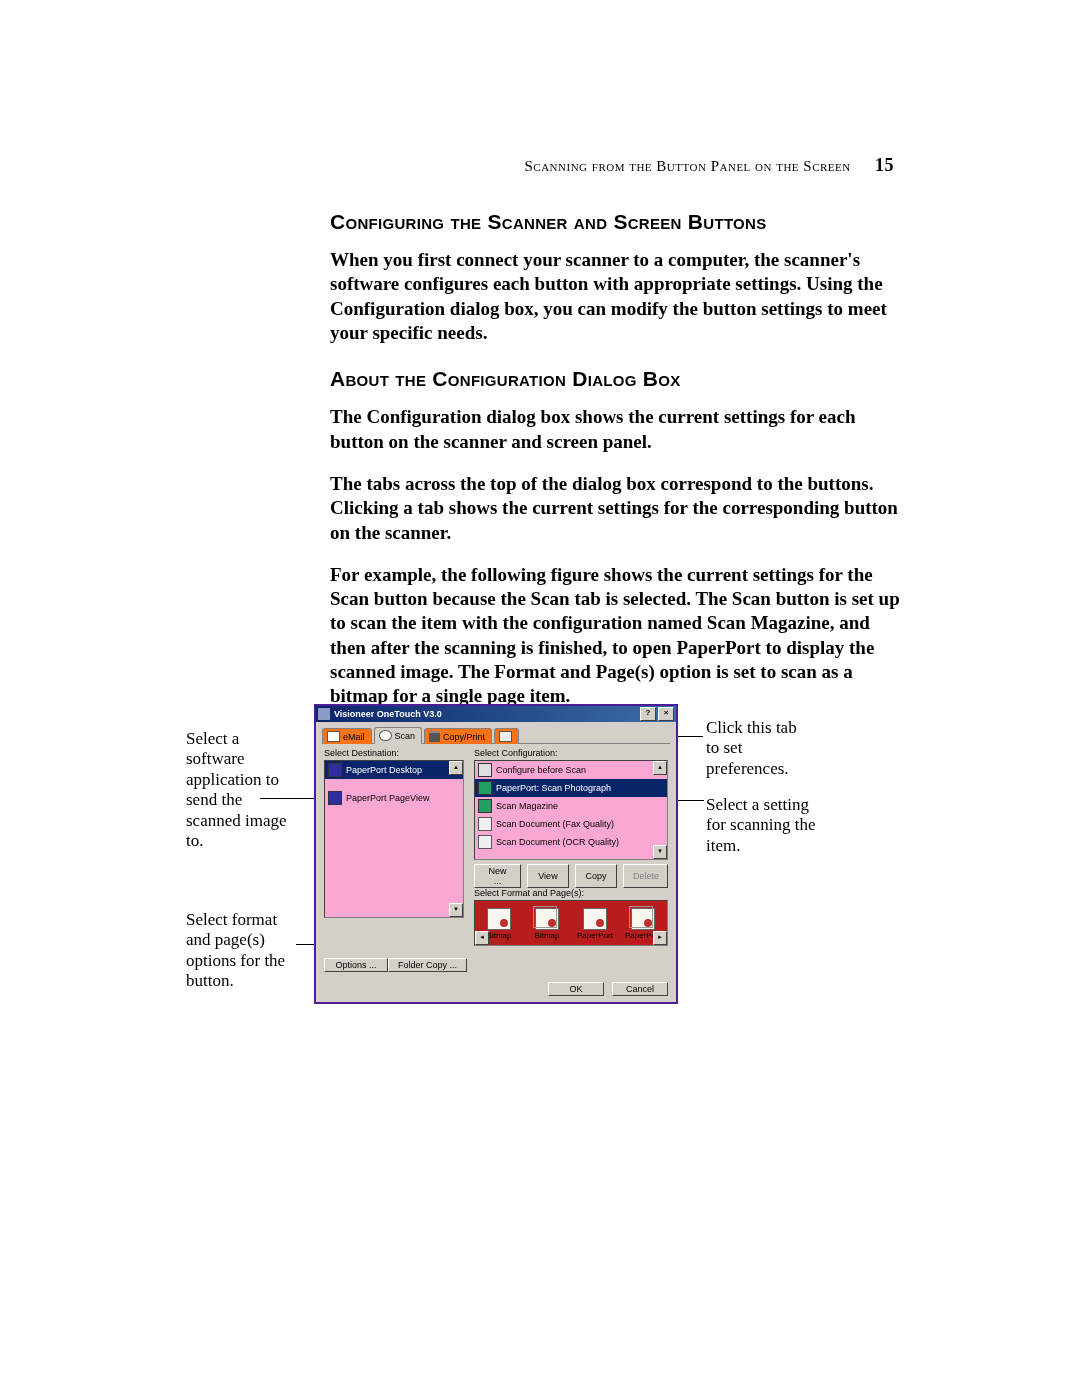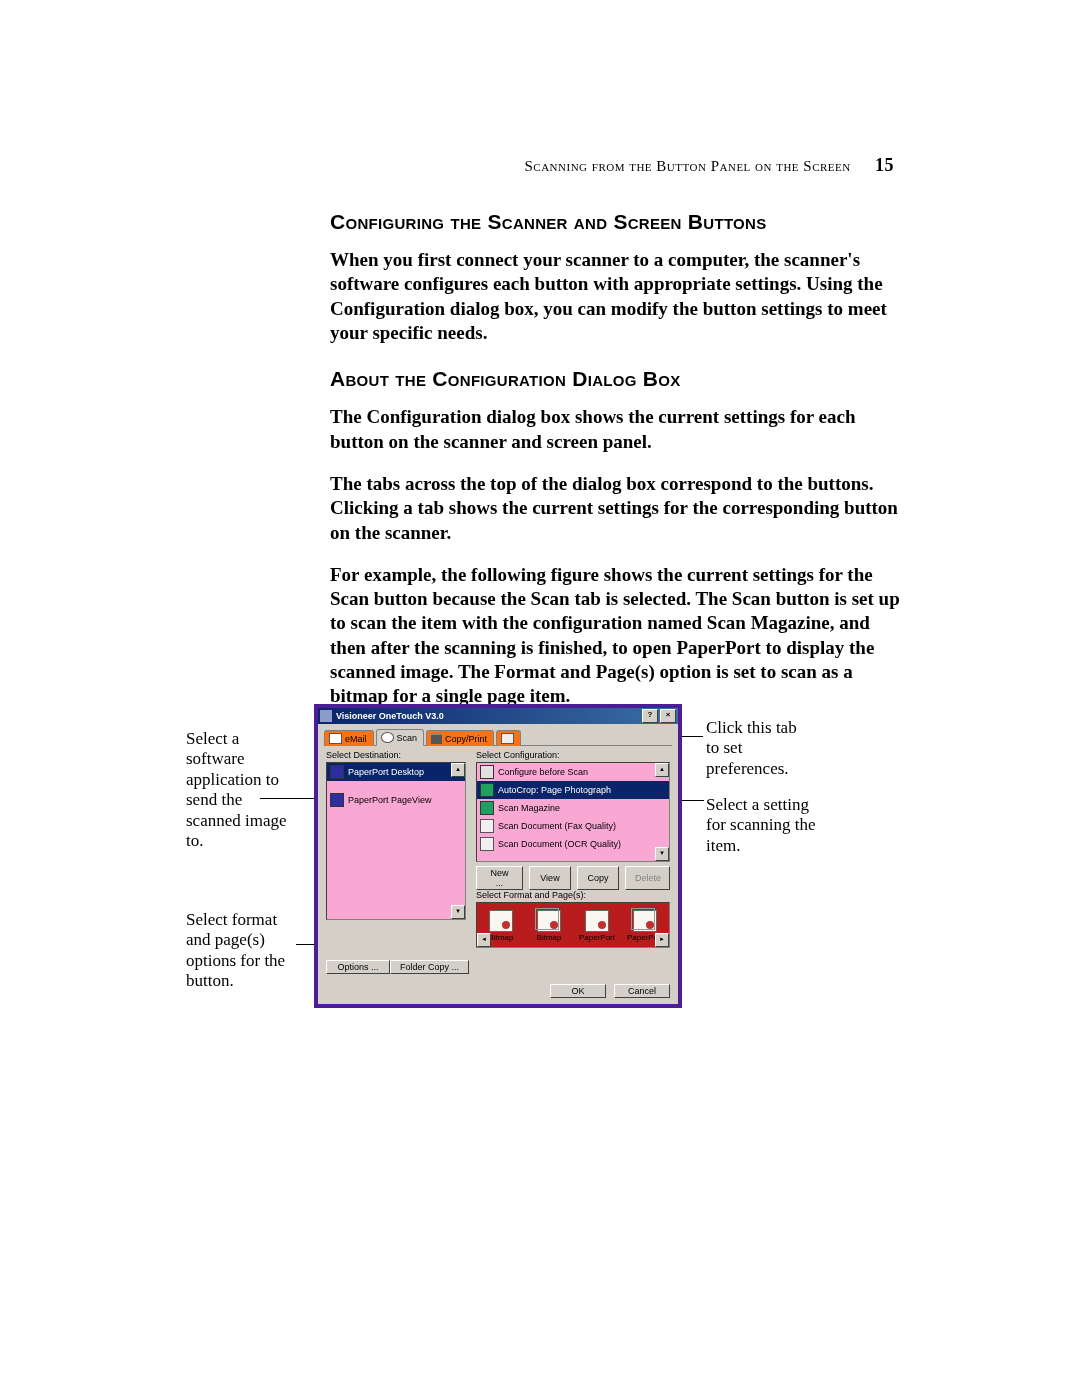--- a/index.html
+++ b/index.html
@@ -56,21 +56,21 @@
     color: #000;
   }
   
   .dialog {
     position: absolute;
     left: 314px;
     top: 704px;
     width: 360px;
     height: 296px;
     background: #d4d0c8;
-    border: 4px solid #4c1d95;
+    border: 2px solid #4c1d95;
     font-family: Tahoma, Arial, sans-serif;
     font-size: 9px;
     color: #000;
   }
   .titlebar {
     height: 16px;
     background: linear-gradient(to right, #0a246a, #3a6ea5);
     color: #fff;
     display: flex;
     align-items: center;
@@ -345,21 +345,21 @@
       <div class="col">
         <span class="lbl">Select Configuration:</span>
         <div class="listbox">
           <div class="scroll-up">▴</div>
           <div class="listrow">
             <span class="licon cfg"></span>
             <span>Configure before Scan</span>
           </div>
           <div class="listrow selected">
             <span class="licon photo"></span>
-            <span>AutoCrop: Page Photograph</span>
+            <span>PaperPort: Scan Photograph</span>
           </div>
           <div class="listrow">
             <span class="licon photo"></span>
             <span>Scan Magazine</span>
           </div>
           <div class="listrow">
             <span class="licon doc"></span>
             <span>Scan Document (Fax Quality)</span>
           </div>
           <div class="listrow">

